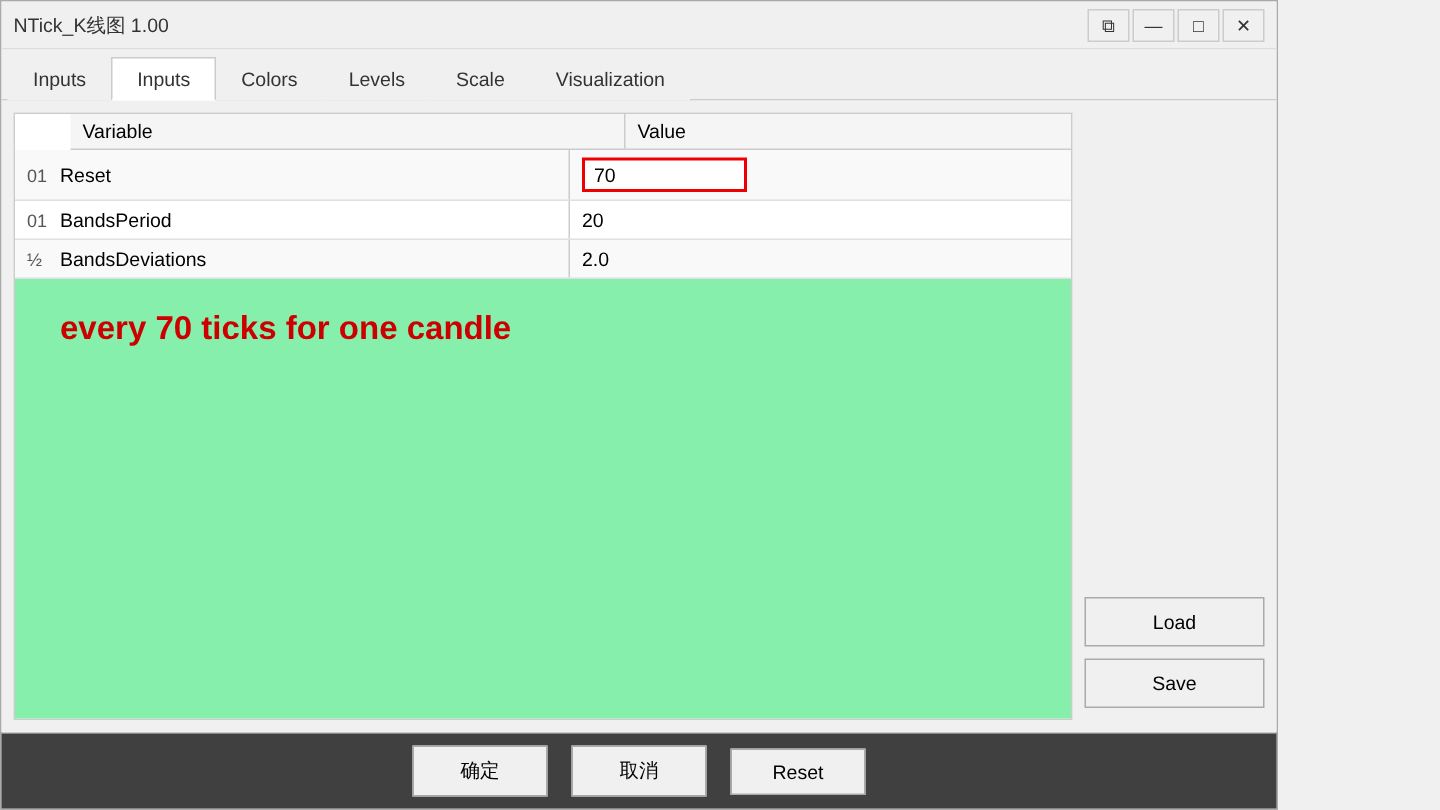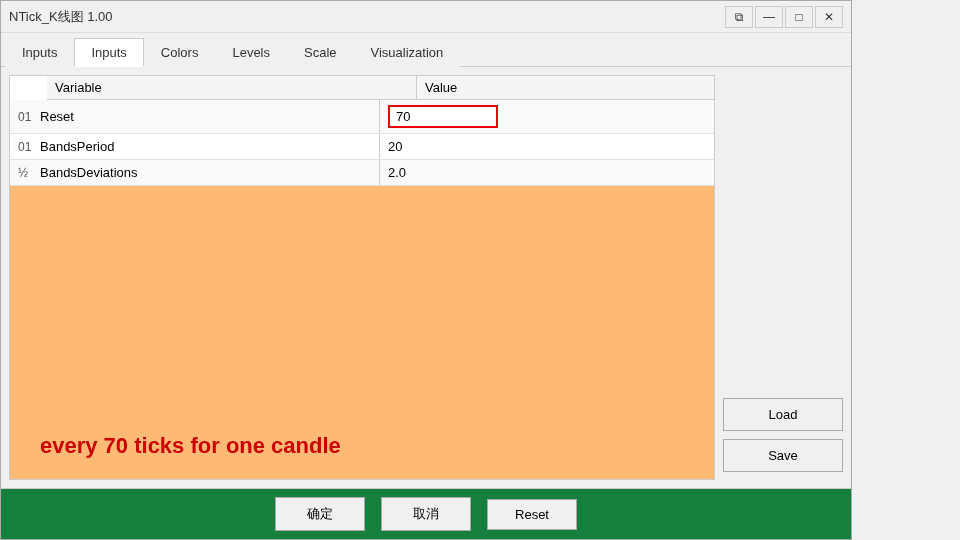--- a/index.html
+++ b/index.html
@@ -148,23 +148,23 @@
       border: 2px solid #e00;
       padding: 2px 6px;
       background: #fff;
       font-size: 13px;
       width: 110px;
       outline: none;
     }
 
     .description-area {
       flex: 1;
-      background: #fdba74;
-      display: flex;
-      align-items: flex-end;
+      background: #86efac;
+      display: flex;
+      align-items: flex-start;
       justify-content: flex-start;
       padding: 20px 30px;
     }
     .description-text {
       color: #cc0000;
       font-size: 22px;
       font-weight: bold;
     }
 
     .side-panel {
@@ -185,21 +185,21 @@
       text-align: center;
     }
 
     .bottom-bar {
       display: flex;
       justify-content: center;
       align-items: center;
       gap: 16px;
       padding: 8px;
       border-top: 1px solid #ccc;
-      background: #15803d;
+      background: #404040;
     }
     .bottom-btn {
       min-width: 90px;
       padding: 7px 20px;
       background: #f0f0f0;
       border: 1px solid #aaa;
       cursor: pointer;
       font-size: 13px;
       text-align: center;
     }

